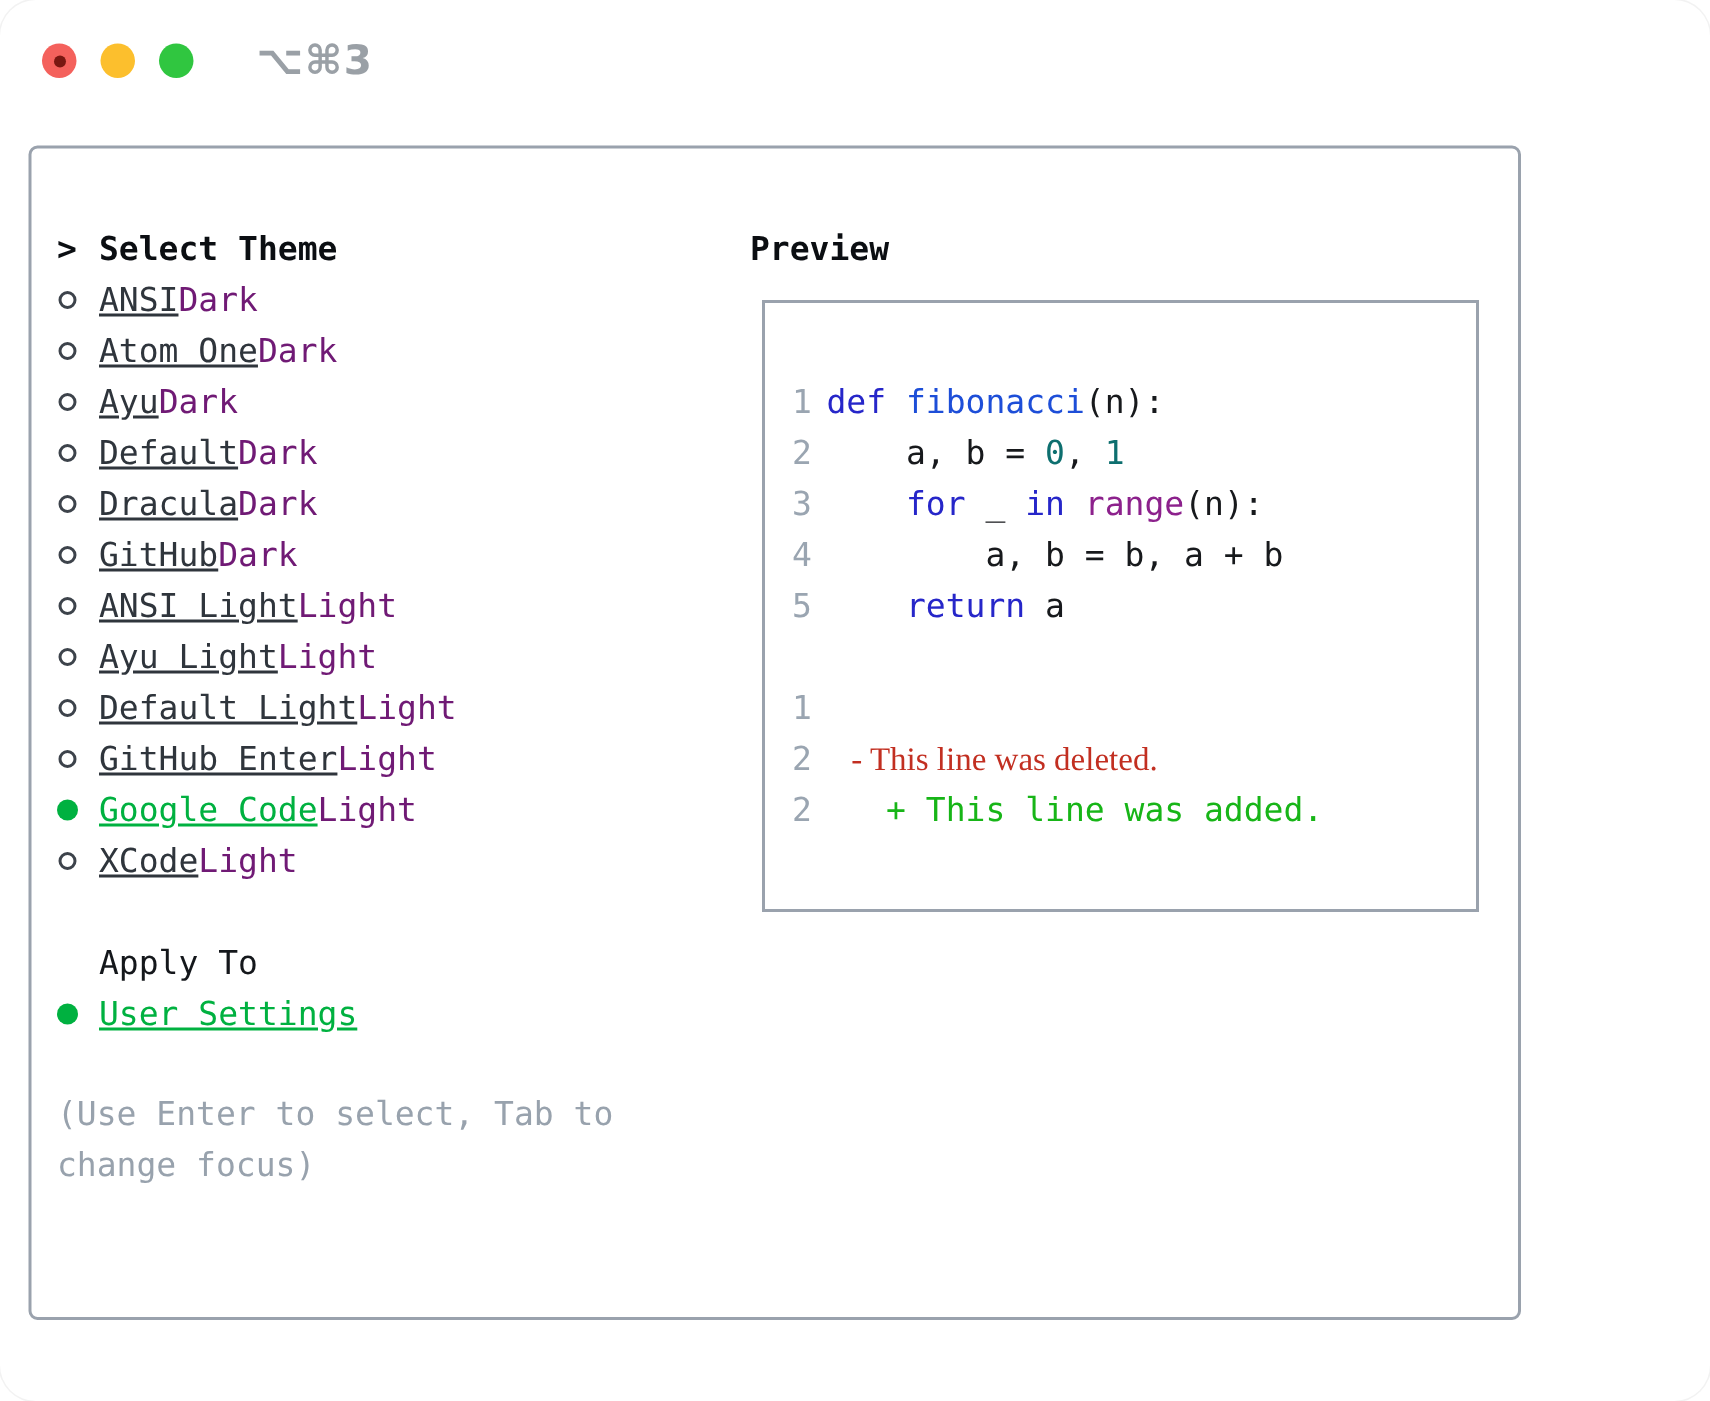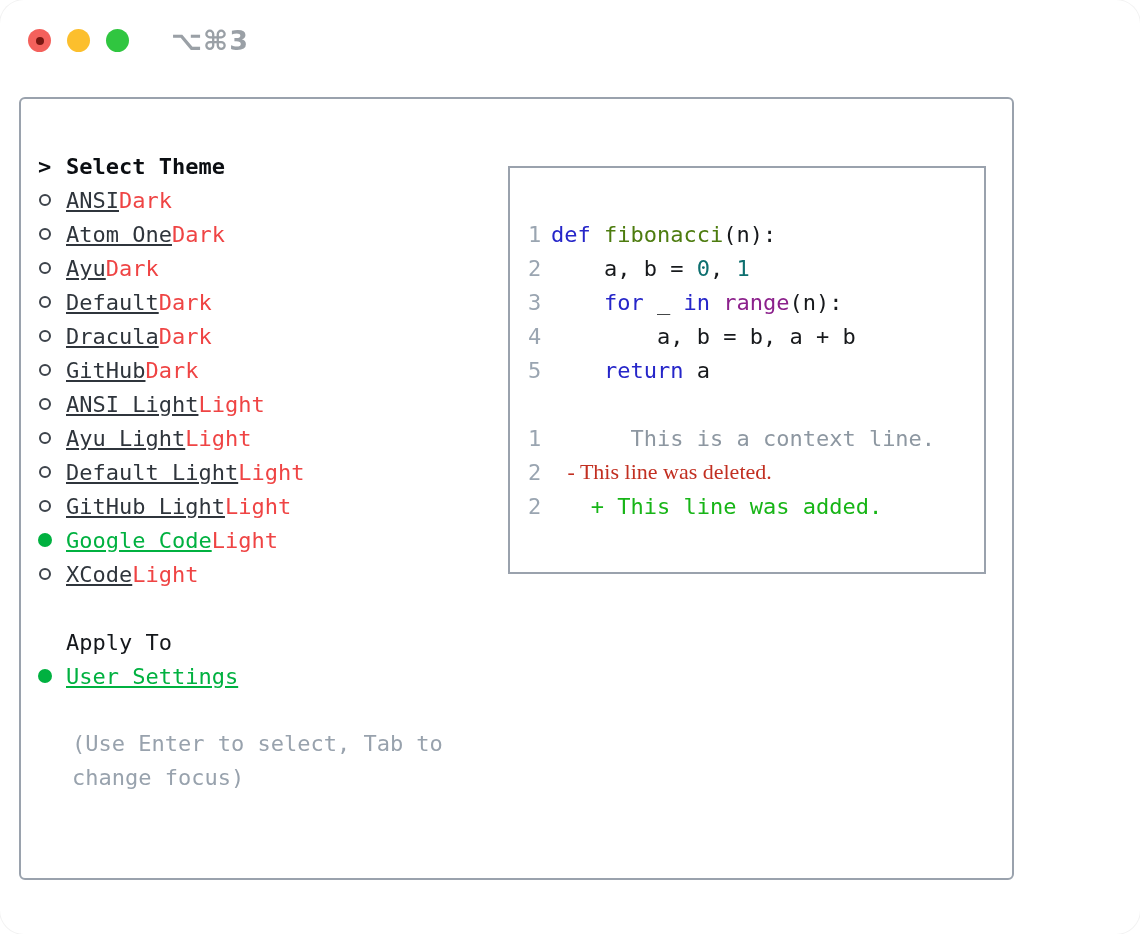--- a/index.html
+++ b/index.html
@@ -24,23 +24,23 @@
   
   .left-col { position:absolute; left:17px; top:50px; width:455px; }
   .row { display:flex; align-items:center; height:34px; font-size:22px; white-space:pre; }
   .marker { width:28px; display:flex; align-items:center; flex:0 0 28px; }
   .prompt { font-weight:bold; color:#0b0e12; font-size:22px; }
   .ring { width:12px; height:12px; border:2px solid #3d434b; border-radius:50%; margin-left:1px; }
   .dotfill { width:14px; height:14px; border-radius:50%; margin-left:0px; }
   .hdr { font-weight:bold; color:#0b0e12; }
   .hdr2 { color:#14171b; }
   .t-name { color:#2f353c;text-decoration:underline; }
-  .t-variant { color:#ef4444;text-align:right; }
+  .t-variant { color:#701a75;text-align:right; }
   .spacer { height:34px; }
-  .hint { color:#98a2ad; font-size:22px; line-height:34px; white-space:pre;margin-left:34px; }
+  .hint { color:#98a2ad; font-size:22px; line-height:34px; white-space:pre; }
 
   
   .right-col { position:absolute; left:479px; top:50px; }
   .preview-hd { height:34px; font-size:22px; font-weight:bold; color:#0b0e12;
                 display:flex; align-items:center; }
   .preview-box { margin-left:8px; margin-top:17px; width:478px; height:408px;
                  border:2px solid #9aa2ad; background:#fff;
                  padding:49px 0 0 18px; overflow:hidden; }
   .cl { height:34px; font-size:22px; white-space:pre; display:flex; align-items:center; }
   .cl .ln { display:inline-block; min-width:14px; margin-right:9px; }
@@ -72,21 +72,21 @@
       <div id="theme-list">
           <div class="row"><span class="marker"><span class="ring"></span></span><span class="t-name">ANSI</span> <span class="t-variant">Dark</span></div>
           <div class="row"><span class="marker"><span class="ring"></span></span><span class="t-name">Atom One</span> <span class="t-variant">Dark</span></div>
           <div class="row"><span class="marker"><span class="ring"></span></span><span class="t-name">Ayu</span> <span class="t-variant">Dark</span></div>
           <div class="row"><span class="marker"><span class="ring"></span></span><span class="t-name">Default</span> <span class="t-variant">Dark</span></div>
           <div class="row"><span class="marker"><span class="ring"></span></span><span class="t-name">Dracula</span> <span class="t-variant">Dark</span></div>
           <div class="row"><span class="marker"><span class="ring"></span></span><span class="t-name">GitHub</span> <span class="t-variant">Dark</span></div>
           <div class="row"><span class="marker"><span class="ring"></span></span><span class="t-name">ANSI Light</span> <span class="t-variant">Light</span></div>
           <div class="row"><span class="marker"><span class="ring"></span></span><span class="t-name">Ayu Light</span> <span class="t-variant">Light</span></div>
           <div class="row"><span class="marker"><span class="ring"></span></span><span class="t-name">Default Light</span> <span class="t-variant">Light</span></div>
-          <div class="row"><span class="marker"><span class="ring"></span></span><span class="t-name">GitHub Light</span> <span class="t-variant">Light</span></div>
+          <div class="row"><span class="marker"><span class="ring"></span></span><span class="t-name">GitHub Enter</span> <span class="t-variant">Light</span></div>
           <div class="row"><span class="marker"><span class="dotfill" style="background: rgb(0, 177, 64);"></span></span><span class="t-name" style="color: rgb(0, 177, 64);">Google Code</span> <span class="t-variant">Light</span></div>
           <div class="row"><span class="marker"><span class="ring"></span></span><span class="t-name">XCode</span> <span class="t-variant">Light</span></div>
         </div>
 
       <div class="spacer"></div>
 
       <div class="row">
         <span class="marker"></span>
         <span class="hdr2">Apply To</span>
       </div>
@@ -95,27 +95,28 @@
           <div class="row"><span class="marker"><span class="dotfill" style="background: rgb(0, 177, 64);"></span></span><span class="t-name" style="color: rgb(0, 177, 64);">User Settings</span></div>
         </div>
 
       <div class="spacer"></div>
 
       <div class="hint">(Use Enter to select, Tab to</div>
       <div class="hint">change focus)</div>
     </div>
 
     <div class="right-col">
+      <div class="preview-hd">Preview</div>
       <div class="preview-box" id="preview-box">
-          <div class="cl"><span class="ln" style="color: rgb(154, 165, 177);">1</span><span style="color: rgb(38, 38, 201);">def</span><span style="color: rgb(23, 25, 28);"> </span><span style="color: #4d7c0f;">fibonacci</span><span style="color: rgb(23, 25, 28);">(n):</span></div>
+          <div class="cl"><span class="ln" style="color: rgb(154, 165, 177);">1</span><span style="color: rgb(38, 38, 201);">def</span><span style="color: rgb(23, 25, 28);"> </span><span style="color: #1d4ed8;">fibonacci</span><span style="color: rgb(23, 25, 28);">(n):</span></div>
           <div class="cl"><span class="ln" style="color: rgb(154, 165, 177);">2</span><span style="color: rgb(23, 25, 28);">    a, b = </span><span style="color: rgb(13, 111, 111);">0</span><span style="color: rgb(23, 25, 28);">, </span><span style="color: rgb(13, 111, 111);">1</span></div>
           <div class="cl"><span class="ln" style="color: rgb(154, 165, 177);">3</span><span style="color: rgb(23, 25, 28);">    </span><span style="color: rgb(38, 38, 201);">for</span><span style="color: rgb(23, 25, 28);"> _ </span><span style="color: rgb(38, 38, 201);">in</span><span style="color: rgb(23, 25, 28);"> </span><span style="color: rgb(140, 33, 140);">range</span><span style="color: rgb(23, 25, 28);">(n):</span></div>
           <div class="cl"><span class="ln" style="color: rgb(154, 165, 177);">4</span><span style="color: rgb(23, 25, 28);">        a, b = b, a + b</span></div>
           <div class="cl"><span class="ln" style="color: rgb(154, 165, 177);">5</span><span style="color: rgb(23, 25, 28);">    </span><span style="color: rgb(38, 38, 201);">return</span><span style="color: rgb(23, 25, 28);"> a</span></div>
           <div class="cl"></div>
-          <div class="cl"><span class="ln" style="color: rgb(154, 165, 177);">1</span><span style="color: rgb(141, 151, 161);">      This is a context line.</span></div>
+          <div class="cl"><span class="ln" style="color: rgb(154, 165, 177);">1</span></div>
           <div class="cl"><span class="ln" style="color: rgb(154, 165, 177);">2</span><span style="color: rgb(194, 47, 33); font-family: Liberation Serif, serif;">   - This line was deleted.</span></div>
           <div class="cl"><span class="ln" style="color: rgb(154, 165, 177);">2</span><span style="color: rgb(23, 181, 23);">   + This line was added.</span></div>
         </div>
     </div>
 
   </div>
 </div>
 
 </body></html>

